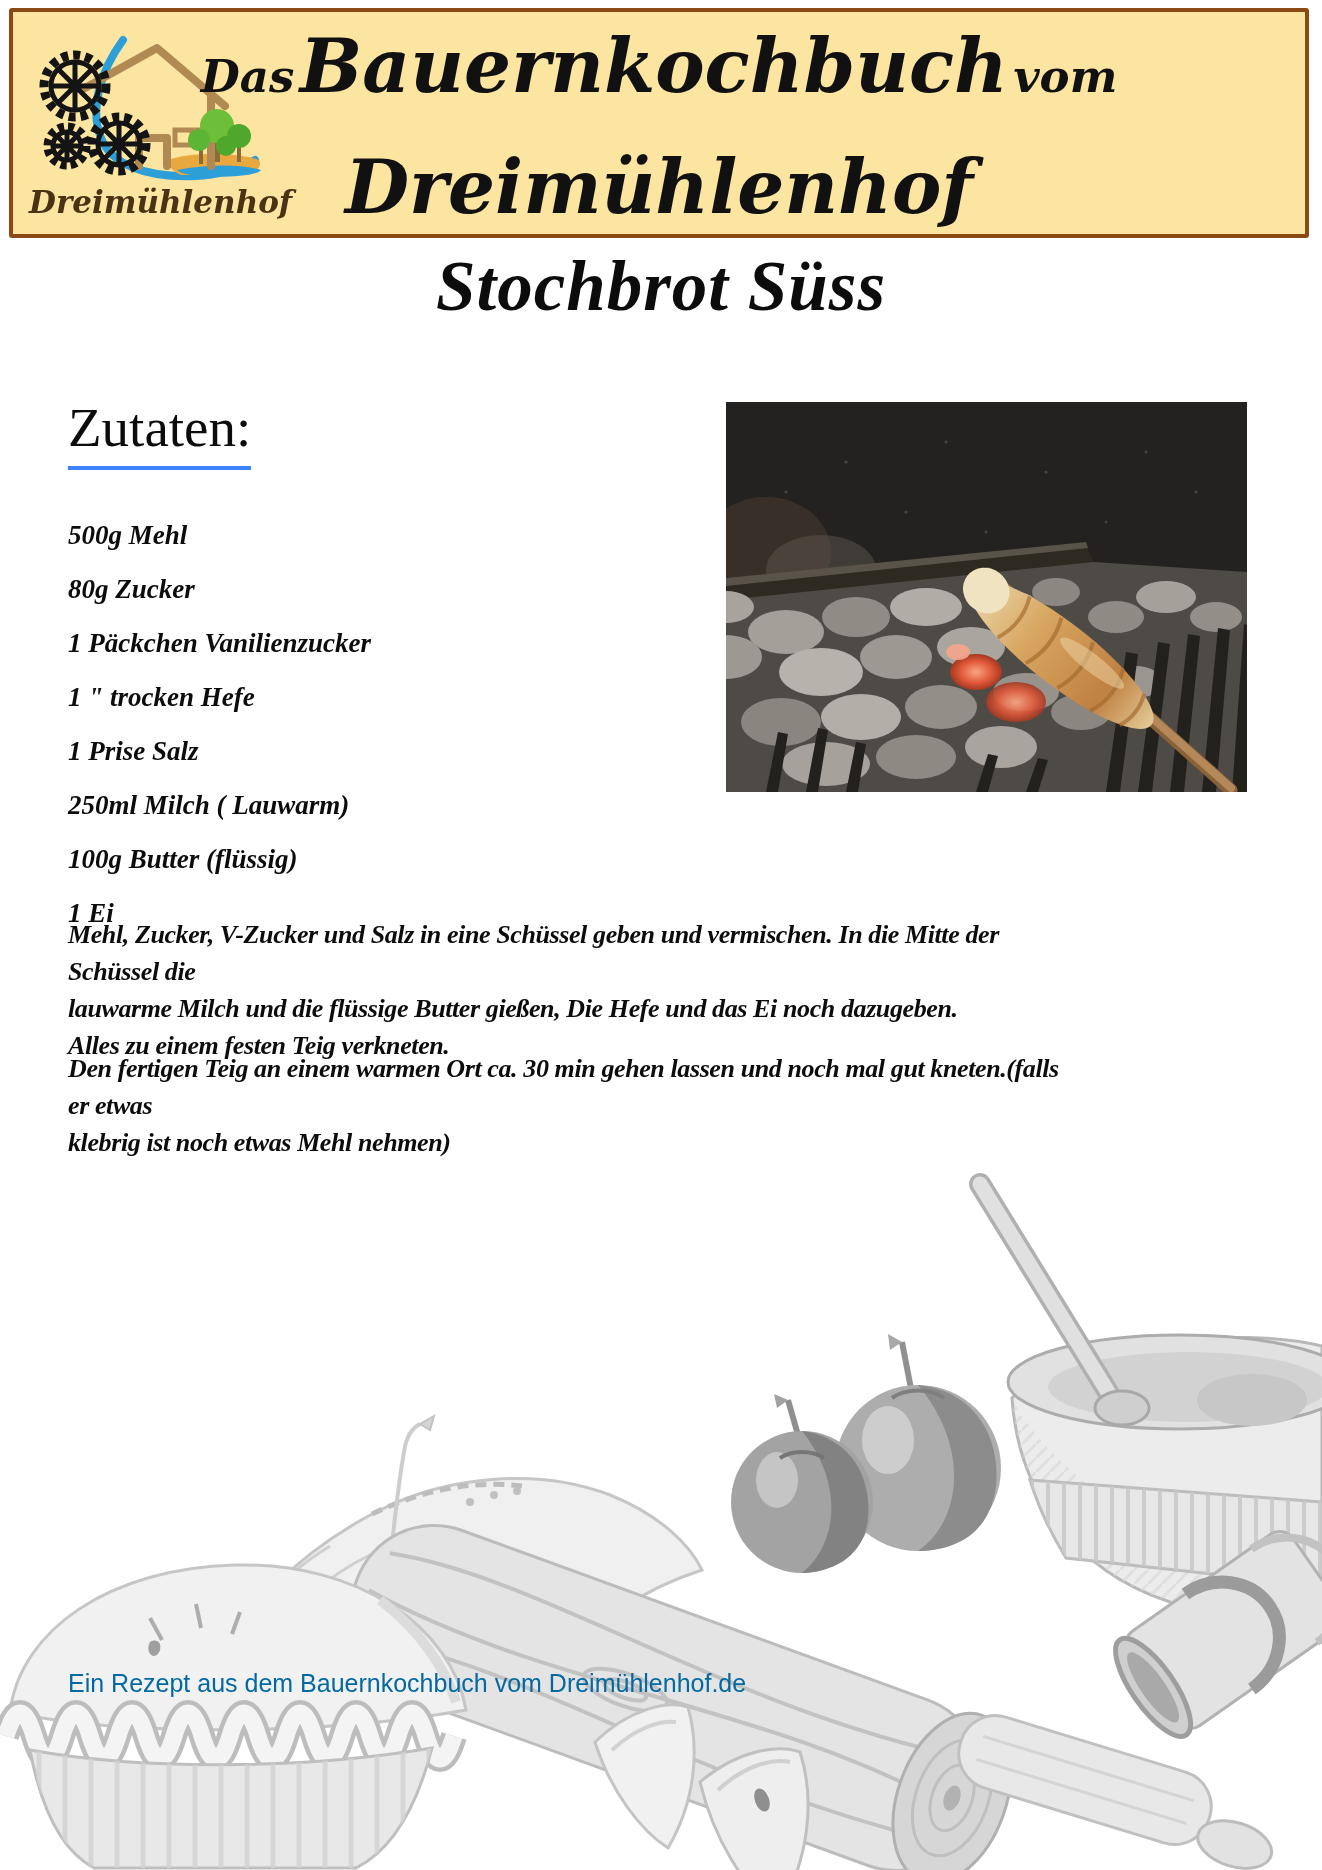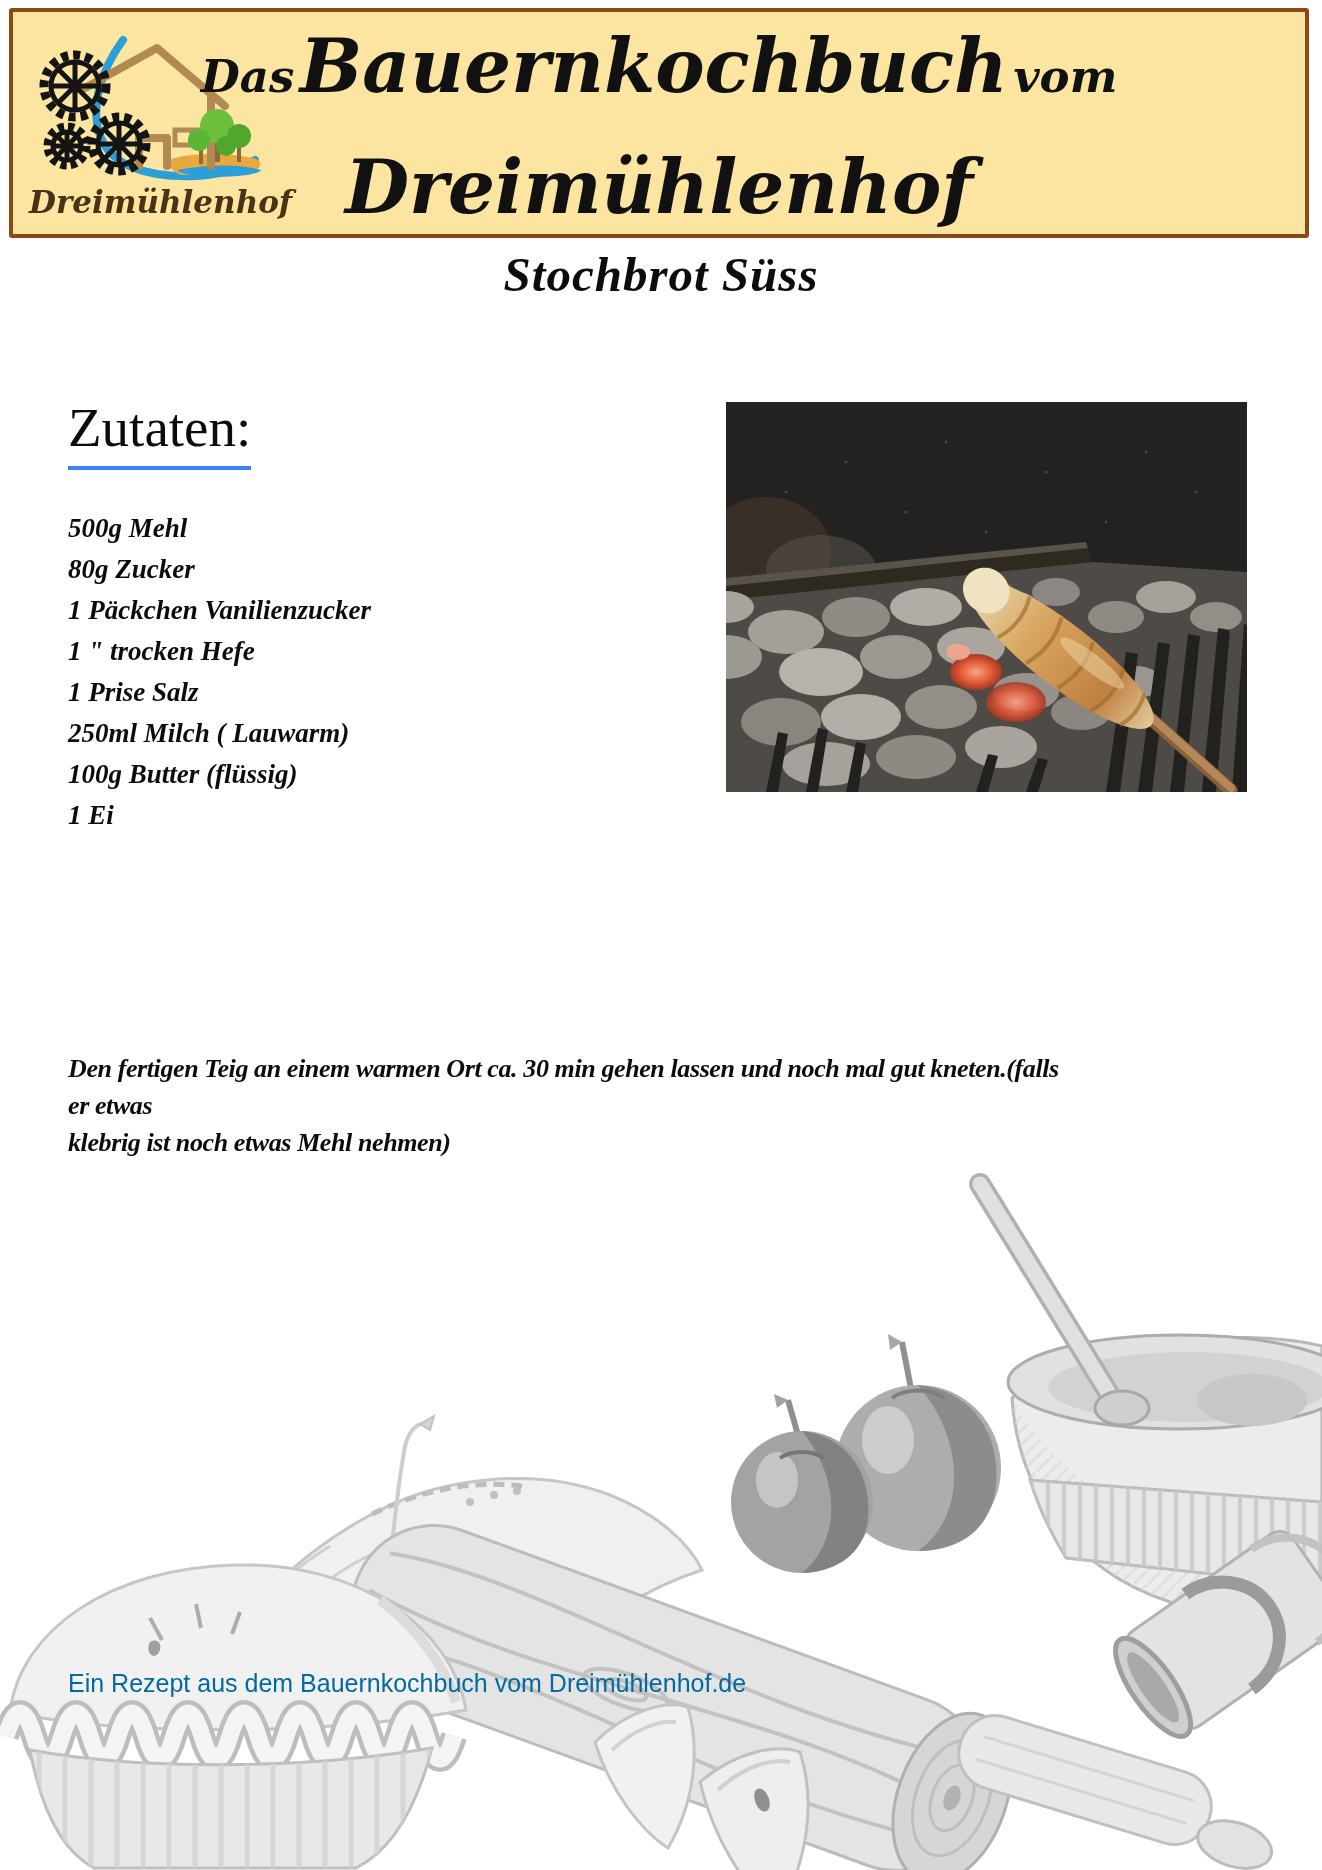--- a/index.html
+++ b/index.html
@@ -12,29 +12,29 @@
   .logo-label{position:absolute;left:2px;top:162px;width:250px;
         font-family:"DejaVu Serif",serif;font-style:italic;font-size:31px;font-weight:600;
         color:#4a3214;letter-spacing:0px;}
   .header-title{position:absolute;left:0;top:4px;width:100%;text-align:center;
         font-family:"DejaVu Serif",serif;font-style:italic;font-weight:bold;color:#111;}
   .ht-line{line-height:100px;}
   .ht-small{font-size:45px;}
   .ht-big{font-size:74px;}
   
   .recipe-title{position:absolute;left:0;top:246px;width:100%;text-align:center;
-        font-size:49px;font-weight:bold;font-style:italic;letter-spacing:1px;}
+        font-size:71px;font-weight:bold;font-style:italic;letter-spacing:1px;}
   
   .sec-heading{position:absolute;left:68px;font-size:55px;font-weight:400;}
   .sec-heading span{display:inline-block;border-bottom:4px solid #3b82f6;padding-bottom:7px;}
   .h-zutaten{top:396px;}
   .h-anweisungen{top:828px;}
   
   .ingredients{position:absolute;left:68px;top:508px;width:600px;
-        font-size:27px;font-weight:bold;font-style:italic;line-height:41px;white-space:pre-line;}
+        font-size:27px;font-weight:bold;font-style:italic;line-height:54px;white-space:pre-line;}
   .para{position:absolute;left:68px;width:1010px;font-size:26px;font-weight:bold;font-style:italic;
         line-height:37px;white-space:pre-line;letter-spacing:-0.4px;}
   .p1{top:916px;}
   .p2{top:1050px;}
   .p3{top:1138px;}
   
   .photo{position:absolute;left:726px;top:402px;width:521px;height:390px;z-index:2;}
   .photo svg{display:block;width:100%;height:100%;}
   
   .sketch{position:absolute;left:0;top:1150px;width:1322px;height:720px;z-index:0;pointer-events:none;}
@@ -205,20 +205,23 @@
           <path d="M-22,-29 C-14,-10 -14,10 -22,29"></path>
           <path d="M18,-29 C26,-10 26,10 18,29"></path>
           <path d="M58,-27 C66,-9 66,9 58,27"></path>
           <path d="M90,-20 C96,-6 96,6 90,20"></path>
         </g>
         <ellipse cx="30" cy="-12" rx="40" ry="9" fill="#f0d8a8" opacity="0.5"></ellipse>
       </g>
     </svg>
   </figure>
 
+  <div class="para p1 txt">Mehl, Zucker, V-Zucker und Salz in eine Schüssel geben und vermischen. In die Mitte der Schüssel die
+lauwarme Milch und die flüssige Butter gießen, Die Hefe und das Ei noch dazugeben.
+Alles zu einem festen Teig verkneten.</div>
   <div class="para p2 txt">Den fertigen Teig an einem warmen Ort ca. 30 min gehen lassen und noch mal gut kneten.(falls er etwas
 klebrig ist noch etwas Mehl nehmen)</div>
 
   <svg class="sketch" viewBox="0 0 1322 720">
     <defs>
       <pattern id="vstripe" patternUnits="userSpaceOnUse" width="16" height="16">
         <path d="M8,0 V16" stroke="#c9c9c9" stroke-width="4" fill="none"></path>
       </pattern>
       <pattern id="hatch" patternUnits="userSpaceOnUse" width="14" height="14">
         <path d="M0,14 L14,0" stroke="#d7d7d7" stroke-width="3" fill="none"></path>

